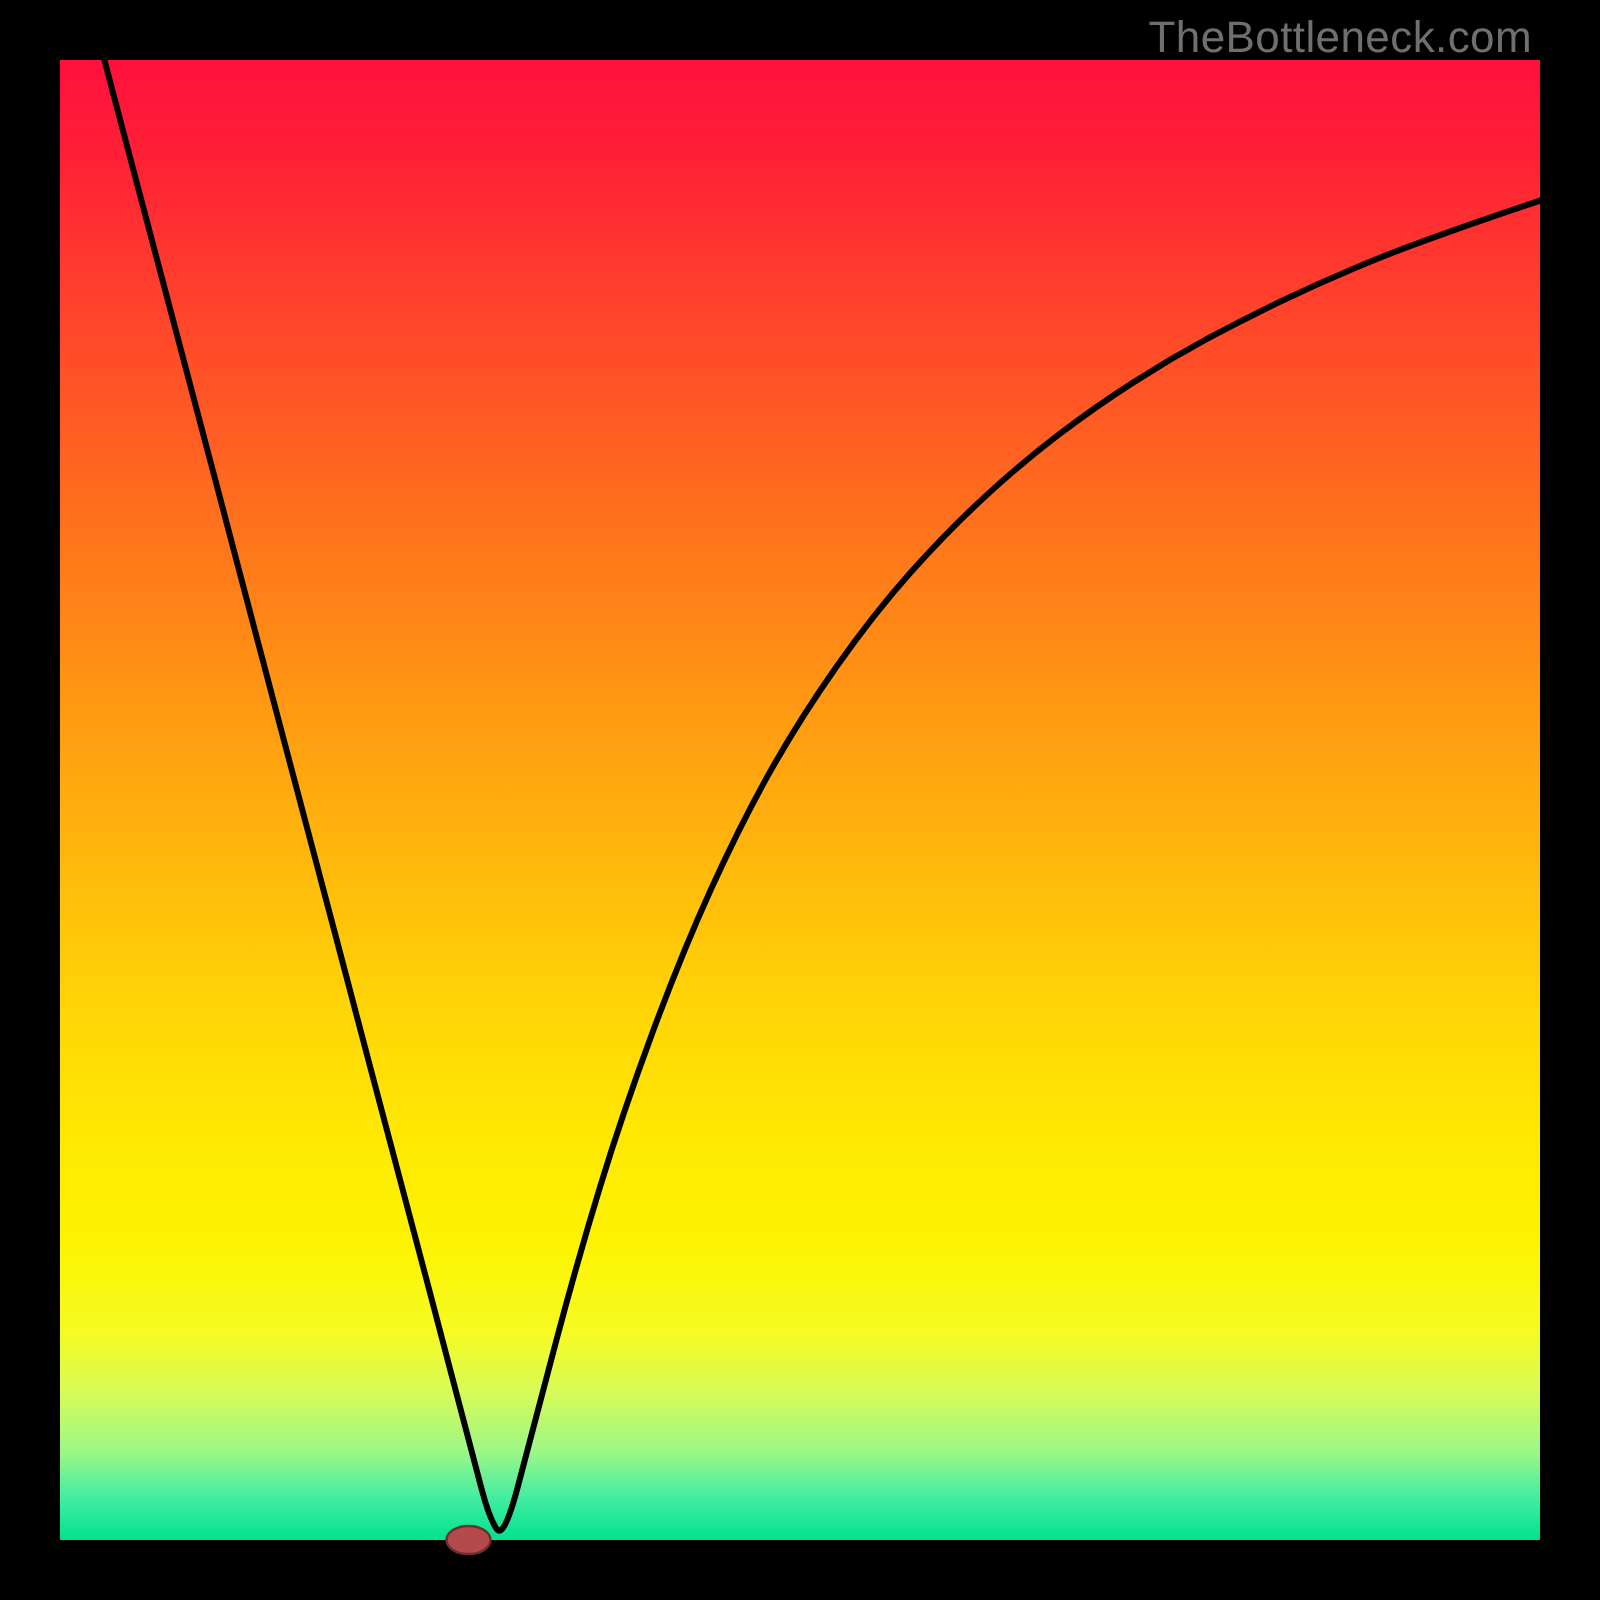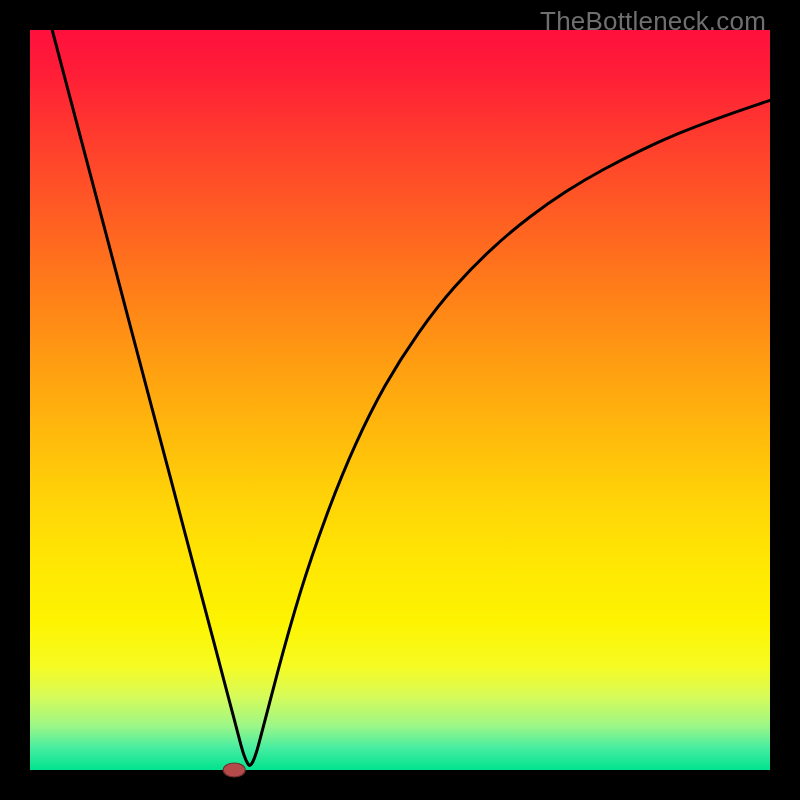--- a/index.html
+++ b/index.html
@@ -33,21 +33,21 @@
       #9df787 94%,
       #47eda1 97%,
       #00e38e 100%
     );
   }
   .attribution {
     position: absolute;
     top: 6px;
     right: 34px;
     color: #6f6f6f;
-    font-size: 26px;
+    font-size: 22px;
     font-weight: 500;
     letter-spacing: 0.2px;
   }
   svg.overlay {
     position: absolute;
     left: 0;
     top: 0;
     width: 800px;
     height: 800px;
     pointer-events: none;

